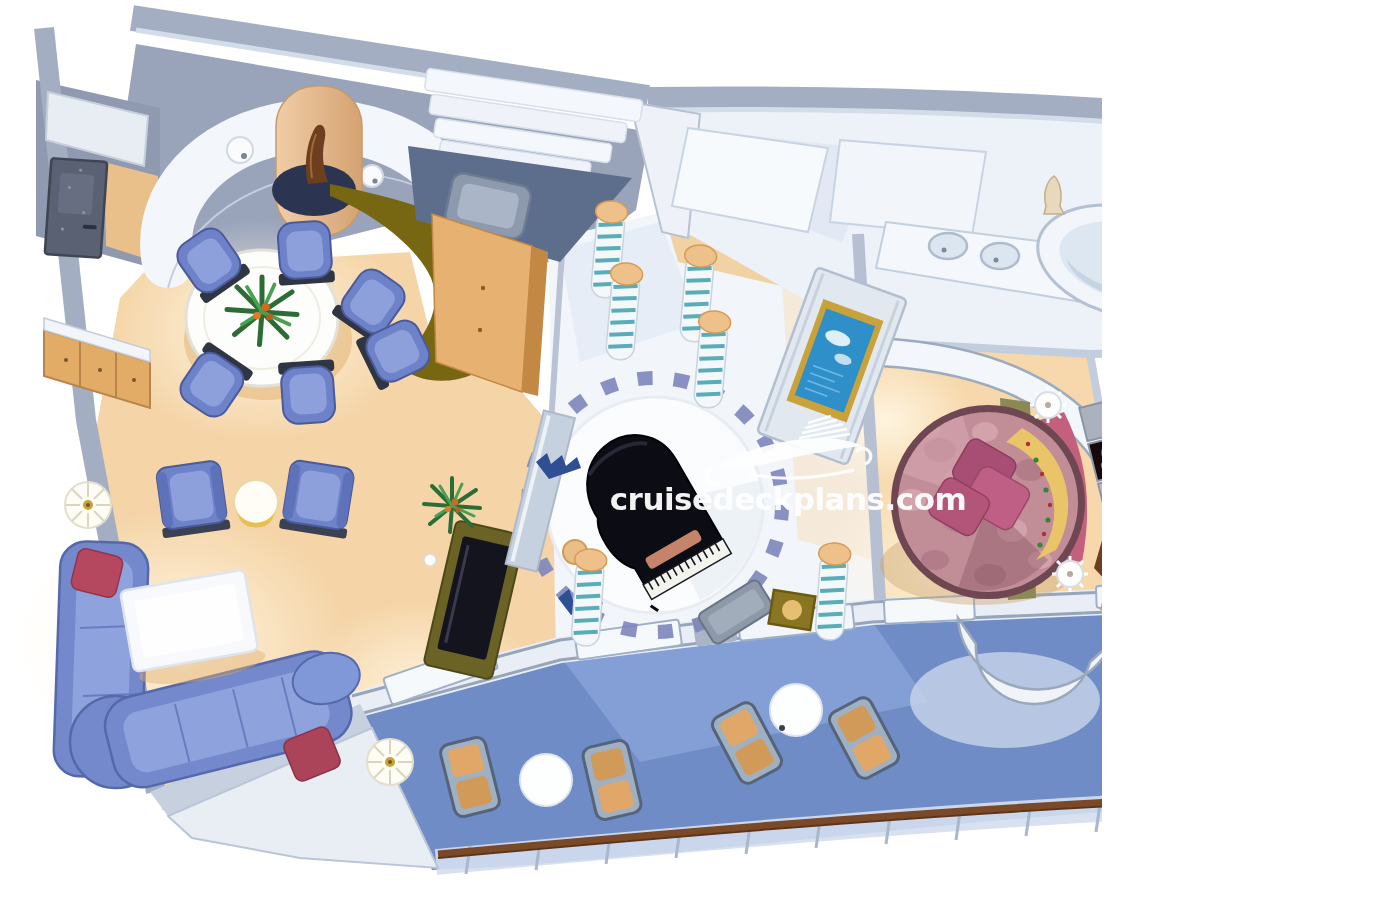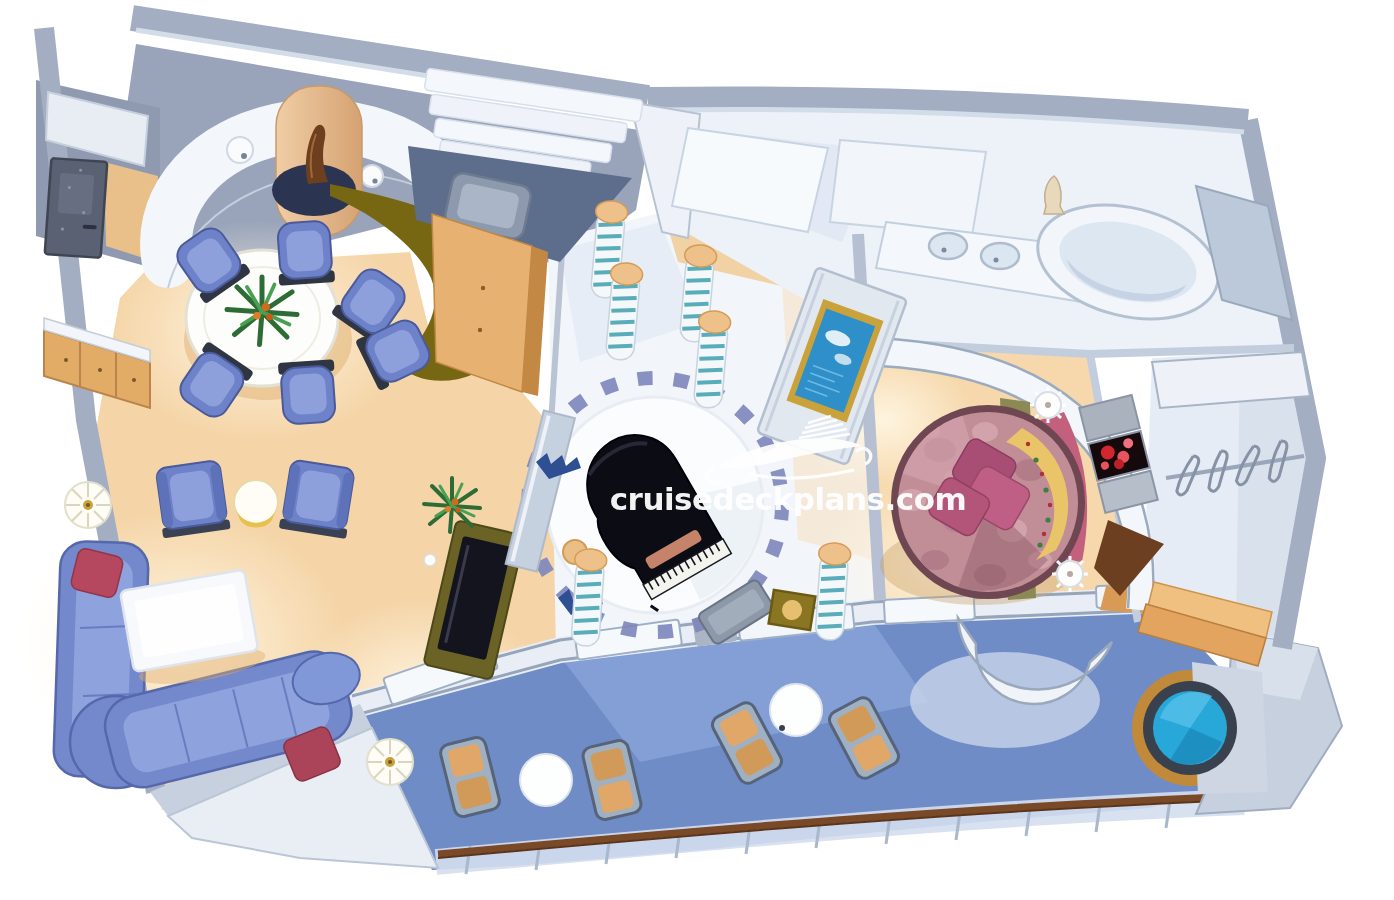--- a/index.html
+++ b/index.html
@@ -1,17 +1,17 @@
 <!DOCTYPE html>
 <html style="--background: #ffffff; --wall_gray: #a3aec2; --wall_backdrop: #99a4ba; --wall_light: #d3dce9; --floor_peach: #f5d5a8; --floor_glow: #fff3dd; --floor_ice: #eef2f8; --furniture_blue: #7488cc; --furniture_blue_light: #8ea2dd; --cushion_red: #b5485e; --bar_olive: #776612; --wood: #e2ab66; --piano_black: #0c0c14; --platform_ring_blue: #7d85bb; --bed_rose: #c18d97; --bed_rim: #6e4752; --pillow_magenta: #b25578; --headboard_pink: #c2607e; --blanket_gold: #e9c468; --balcony_blue: #6f8cc7; --hottub_cyan: #28a7d9; --hottub_rim: #3a414e; --hottub_surround_tan: #c08a3a; --handrail_brown: #7a4a28; --tv_screen_blue: #2f8fc9; --lounger_tan: #e0a768; --column_stripe_teal: #3f9fae; --watermark_white: #ffffff;"><head>
 <meta charset="utf-8">
 <style>
   html,body{margin:0;padding:0;}
   body{background:var(--background,#fff);font-family:"DejaVu Sans",sans-serif;}
-  #stage{position:relative;width:1394px;height:900px;overflow:hidden;background:var(--background,#fff);}
+  #stage{position:relative;width:1102px;height:900px;overflow:hidden;background:var(--background,#fff);}
   #stage svg{position:absolute;left:0;top:0;}
   .wm-text{fill:var(--watermark_white,#fff);font-family:"DejaVu Sans",sans-serif;
            font-weight:bold;font-size:31px;letter-spacing:-0.5px;opacity:.95;}
 </style>
 </head>
 <body>
 
 <div id="stage">
 <svg width="1394" height="900" viewBox="0 0 1394 900" xmlns="http://www.w3.org/2000/svg">
   <defs>

